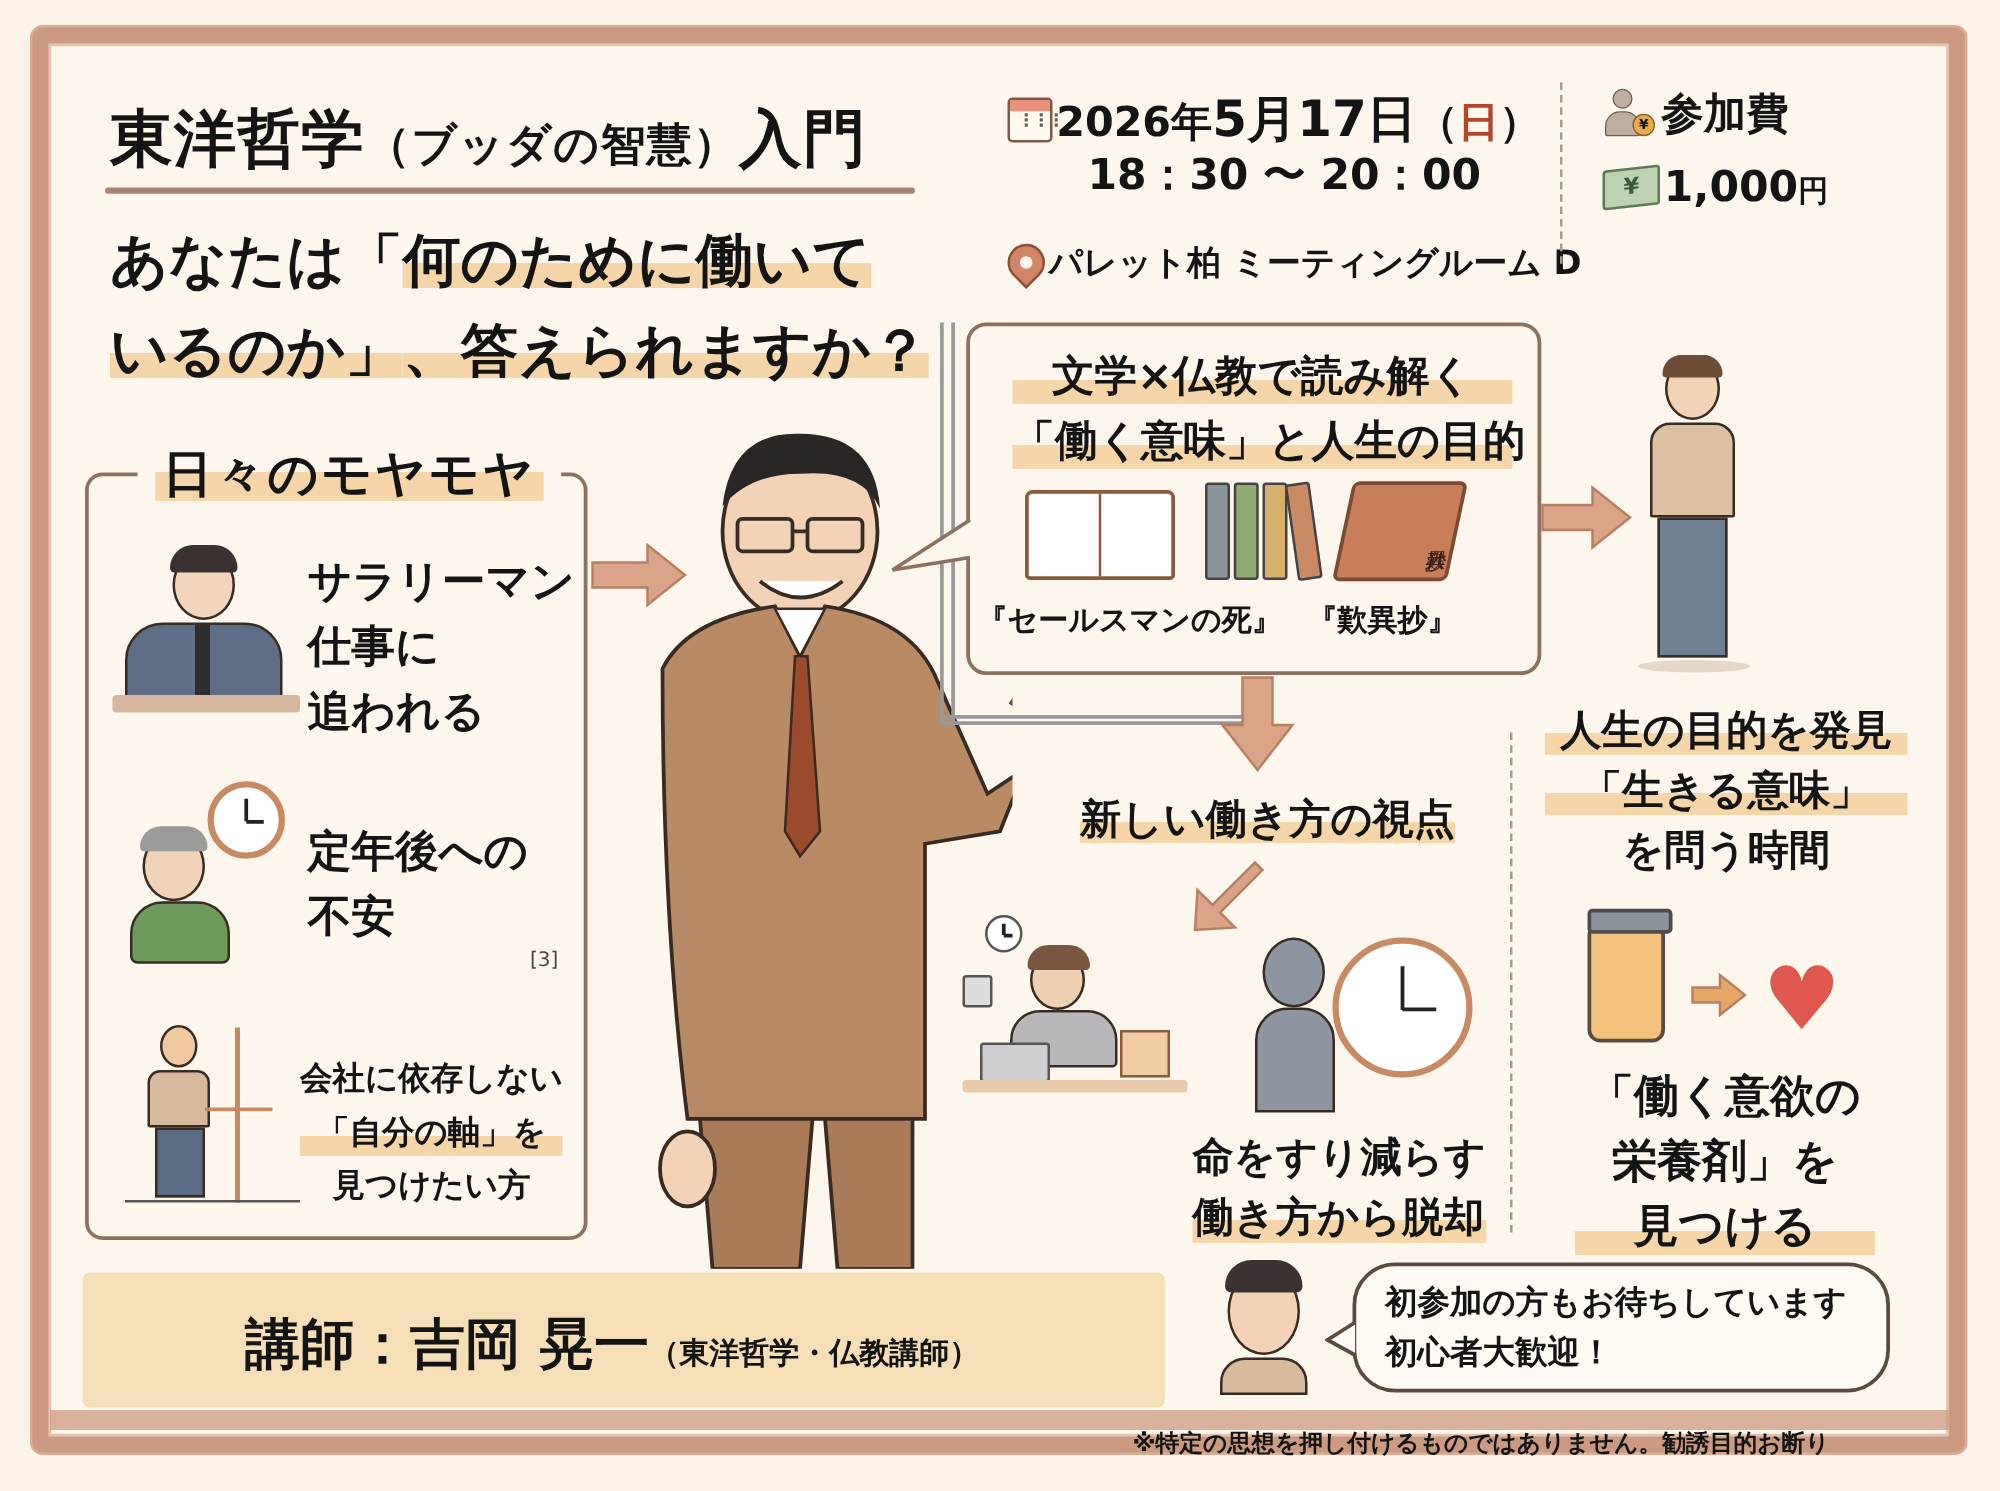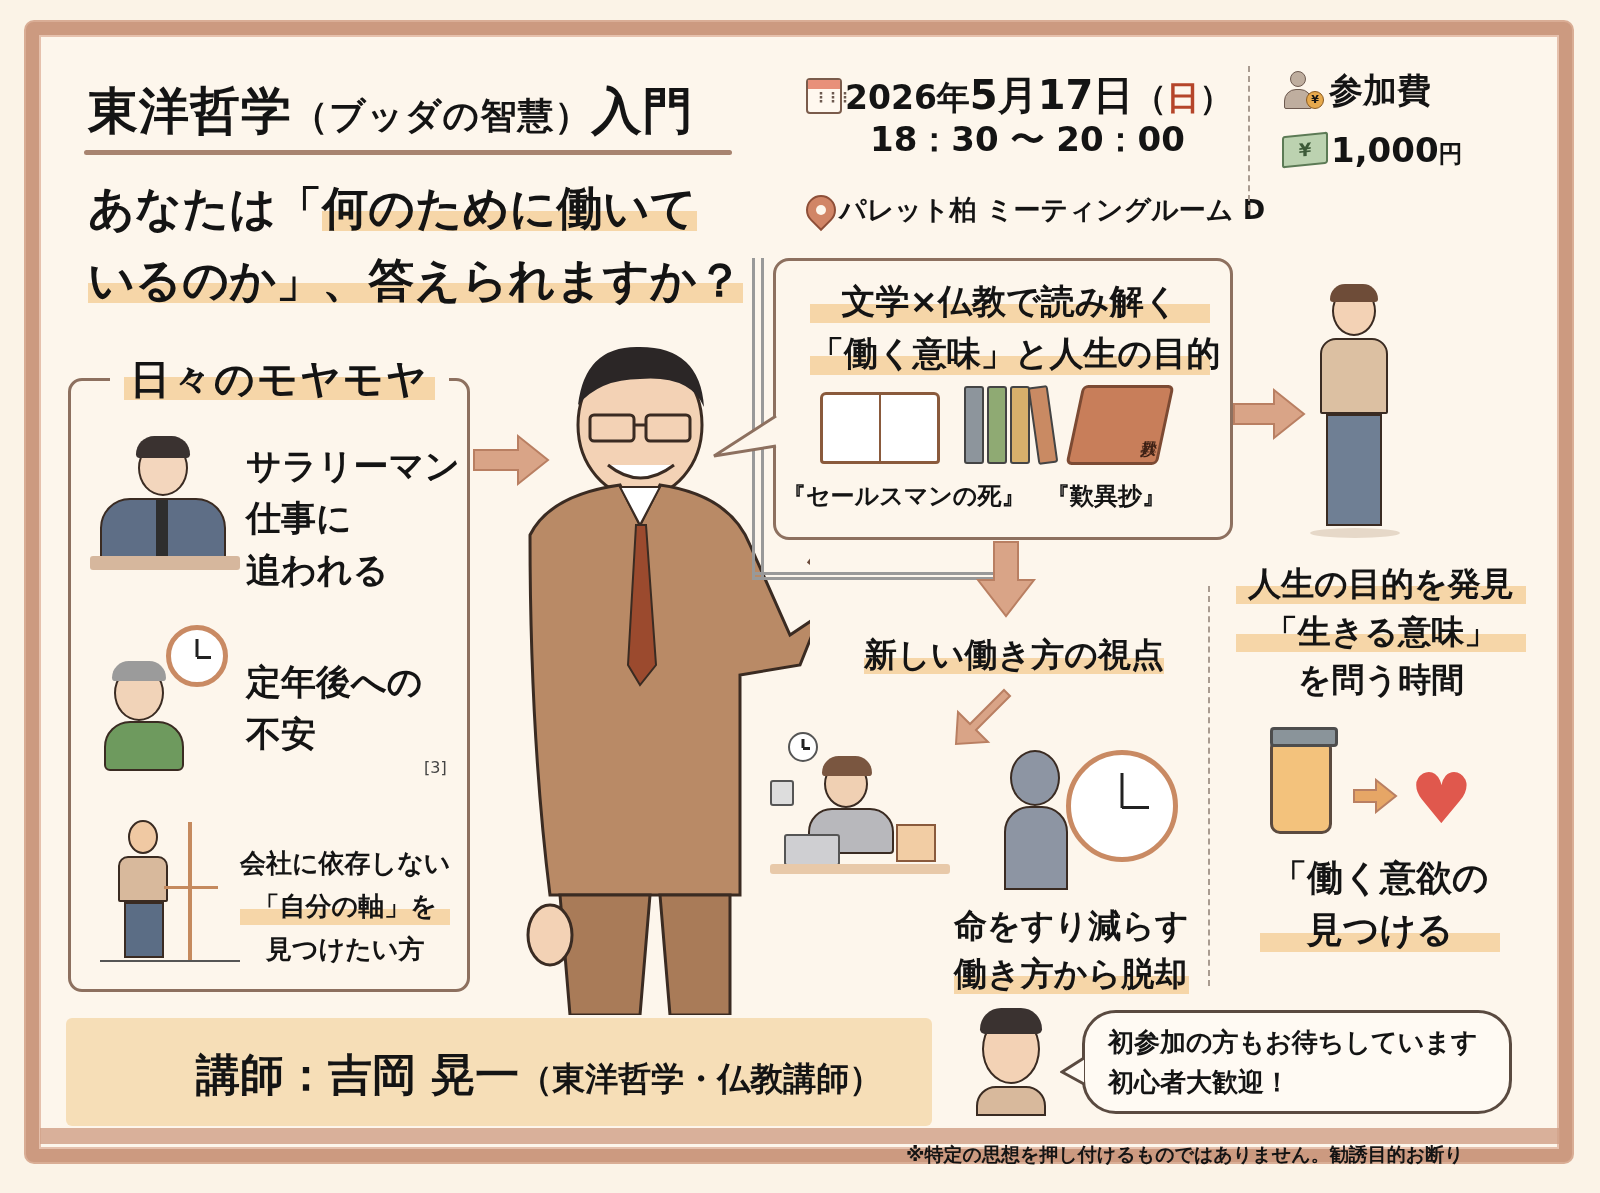--- a/index.html
+++ b/index.html
@@ -90,21 +90,21 @@
   
   .purpose { left: 1236px; top: 560px; width: 290px; text-align: center; font-size: 33px; font-weight: bold; line-height: 48px; white-space: nowrap; }
   .nutrient { left: 1260px; top: 852px; width: 240px; text-align: center; font-size: 36px; font-weight: bold; line-height: 52px; white-space: nowrap; }
   .jar { left: 1270px; top: 738px; width: 62px; height: 96px; border: 3px solid #5b4a3f; border-radius: 10px; background: #f3c27c; }
   .jar::before { content: ""; position: absolute; left: -3px; top: -14px; width: 62px; height: 14px; background: #8a949a; border: 3px solid #4d4d4d; border-radius: 4px; }
   .heart { left: 1410px; top: 764px; font-size: 70px; color: #e0584d; line-height: 1; }
 
   
   .lecturer-band { left: 66px; top: 1018px; width: 866px; height: 108px; background: #f6dcb4; border-radius: 6px; opacity: .95; }
   .lecturer { left: 196px; top: 1046px; font-size: 44px; font-weight: bold; white-space: nowrap; }
-  .lecturer .role { font-size: 33px; }
+  .lecturer .role { font-size: 24px; }
   .bubble { left: 1082px; top: 1010px; width: 430px; height: 104px; border: 3px solid #5a4a40; border-radius: 34px; background: #fffaf3; }
   .bubble-text { left: 1108px; top: 1022px; font-size: 26px; font-weight: bold; line-height: 40px; white-space: nowrap; }
   .small-face { left: 972px; top: 1002px; width: 78px; height: 114px; }
   .footer-band { left: 40px; top: 1128px; width: 1520px; height: 16px; background: #cf9f86; opacity: .8; }
   .disclaimer { left: 906px; top: 1142px; font-size: 19px; font-weight: bold; white-space: nowrap; }
 </style>
 </head>
 <body>
 
 <div class="frame"></div>
@@ -272,20 +272,21 @@
   <div class="hl">「生きる意味」</div>
   <div>を問う時間</div>
 </div>
 <div class="abs jar"></div>
 <svg class="abs" style="left:1352px;top:778px;" width="46" height="36">
   <path d="M2 12 H24 V2 L44 18 L24 34 V24 H2 Z" fill="#e6a666" stroke="#b97f62" stroke-width="2"></path>
 </svg>
 <div class="abs heart">♥</div>
 <div class="abs nutrient">
   <div>「働く意欲の</div>
+  <div>栄養剤」を</div>
   <div class="hl">見つける</div>
 </div>
 
 <div class="abs lecturer-band"></div>
 <div class="abs lecturer">
   <span>講師：吉岡 晃一</span><span class="role">（東洋哲学・仏教講師）</span>
 </div>
 <div class="ill small-face">
   <div class="fig-head" style="left:10px;top:12px;width:58px;height:70px;background:#f3d2b5;"></div>
   <div style="position:absolute;left:8px;top:6px;width:62px;height:26px;background:#3a3230;border-radius:26px 26px 6px 6px;"></div>

